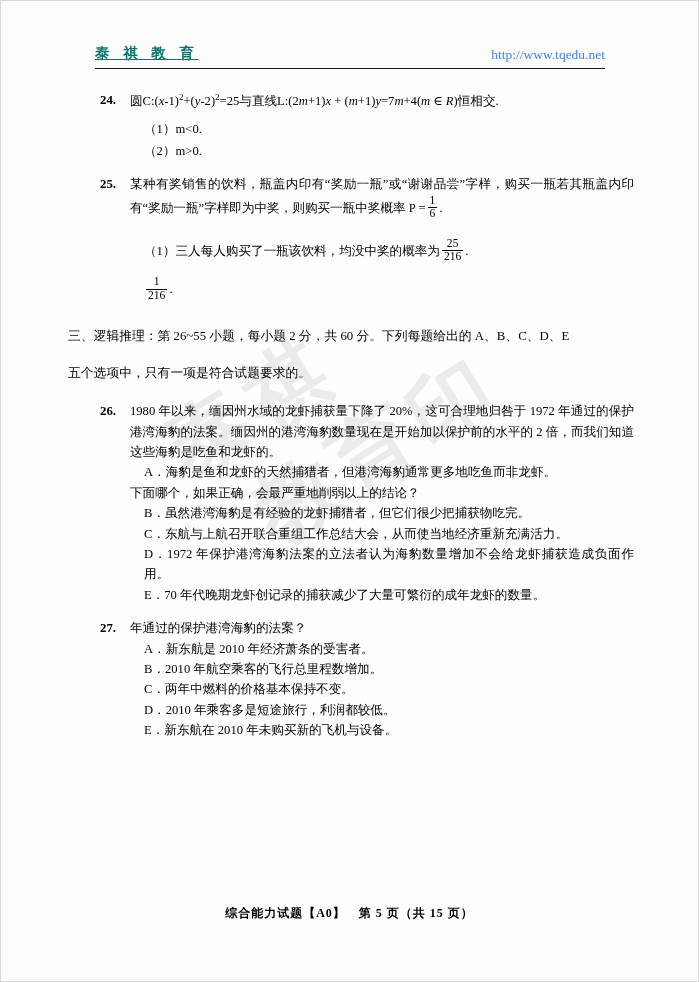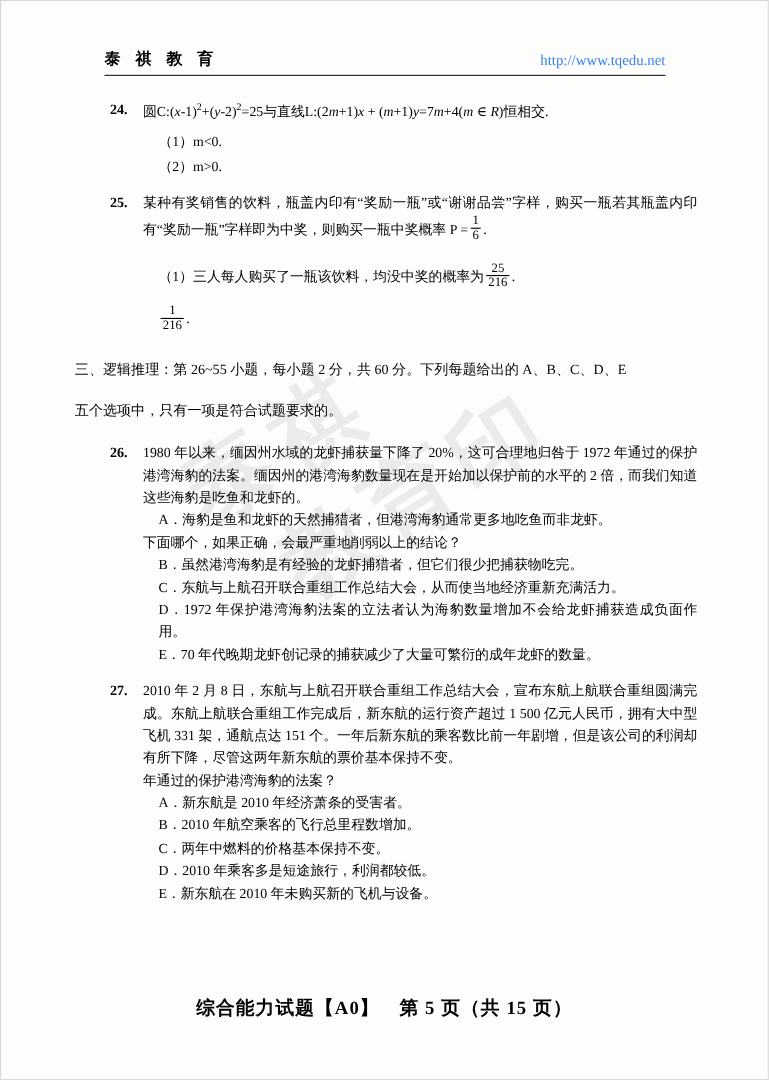--- a/index.html
+++ b/index.html
@@ -38,21 +38,22 @@
     justify-content: space-between;
     align-items: flex-end;
     padding-bottom: 5px;
     border-bottom: 1.5px solid #1a1a1a;
   }
   .brand {
     font-family: "Liberation Serif", "DejaVu Serif", serif;
     font-size: 14.5px;
     letter-spacing: 5px;
     font-weight: 700;
-    color: #000000;
+    color: #0f766e;
+    text-decoration: underline;
   }
   .site {
     font-family: "Liberation Serif", "DejaVu Serif", serif;
     font-size: 13.5px;
     color: #3b82f6;
   }
 
   
   .content {
     position: absolute;
@@ -130,21 +131,21 @@
   }
   .sup { vertical-align: super; font-size: 0.72em; }
 
   
   .footer {
     position: absolute;
     left: 0;
     right: 0;
     top: 905px;
     text-align: center;
-    font-size: 17px;
+    font-size: 12px;
     font-weight: 700;
     letter-spacing: 1px;
   }
 
   
   .watermark {
     position: absolute;
     left: 210px;
     top: 300px;
     width: 330px;
@@ -213,21 +214,20 @@
         <p class="para choice">B．虽然港湾海豹是有经验的龙虾捕猎者，但它们很少把捕获物吃完。</p>
         <p class="para choice">C．东航与上航召开联合重组工作总结大会，从而使当地经济重新充满活力。</p>
         <p class="para choice">D．1972 年保护港湾海豹法案的立法者认为海豹数量增加不会给龙虾捕获造成负面作用。</p>
         <p class="para choice">E．70 年代晚期龙虾创记录的捕获减少了大量可繁衍的成年龙虾的数量。</p>
       </div>
     </div>
 
     <div class="qblock mid-gap">
       <div class="qnum">27.</div>
       <div class="qbody">
-        <p class="para">2010 年 2 月 8 日，东航与上航召开联合重组工作总结大会，宣布东航上航联合重组圆满完成。东航上航联合重组工作完成后，新东航的运行资产超过 1 500 亿元人民币，拥有大中型飞机 331 架，通航点达 151 个。一年后新东航的乘客数比前一年剧增，但是该公司的利润却有所下降，尽管这两年新东航的票价基本保持不变。</p>
         <p class="para">年通过的保护港湾海豹的法案？</p>
         <p class="para choice">A．新东航是 2010 年经济萧条的受害者。</p>
         <p class="para choice">B．2010 年航空乘客的飞行总里程数增加。</p>
         <p class="para choice">C．两年中燃料的价格基本保持不变。</p>
         <p class="para choice">D．2010 年乘客多是短途旅行，利润都较低。</p>
         <p class="para choice">E．新东航在 2010 年未购买新的飞机与设备。</p>
       </div>
     </div>
 
   </div>

